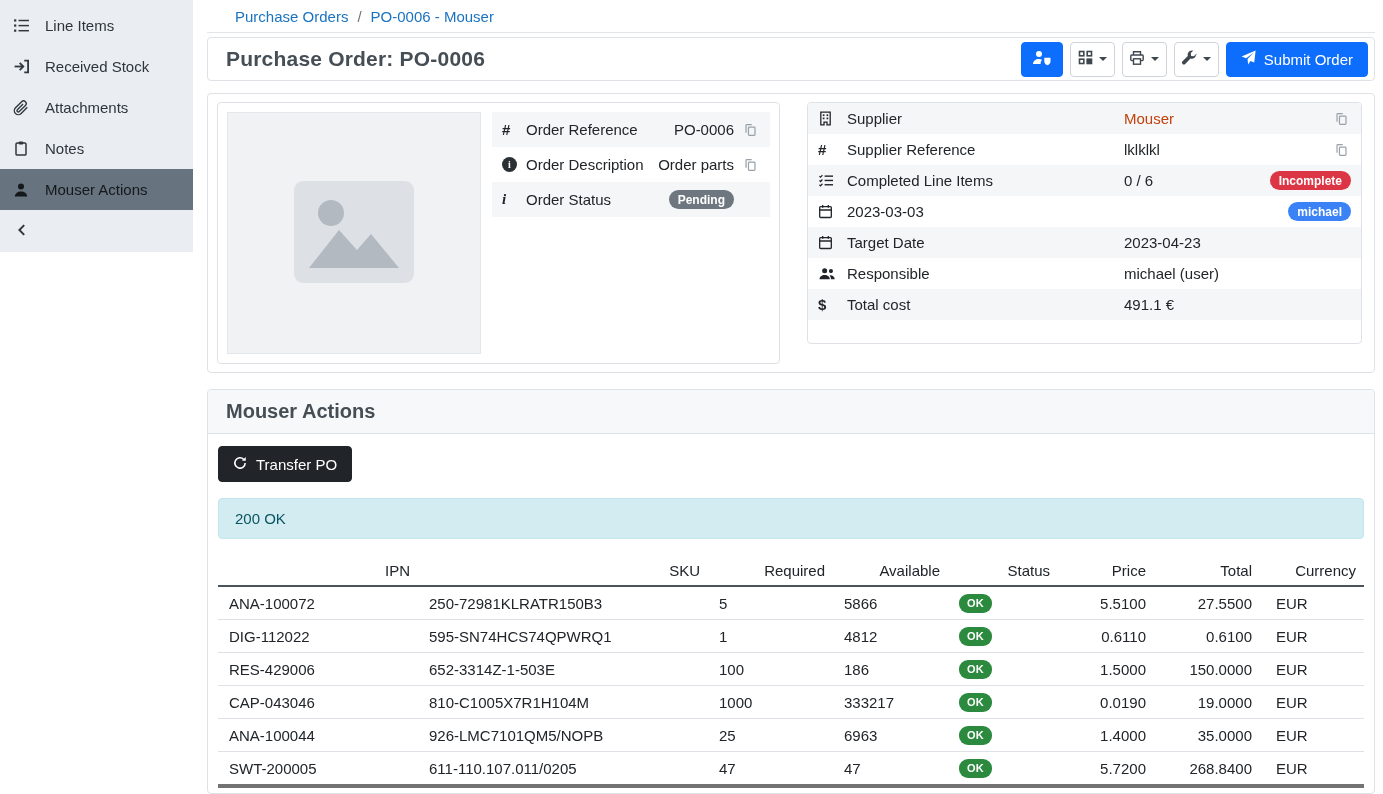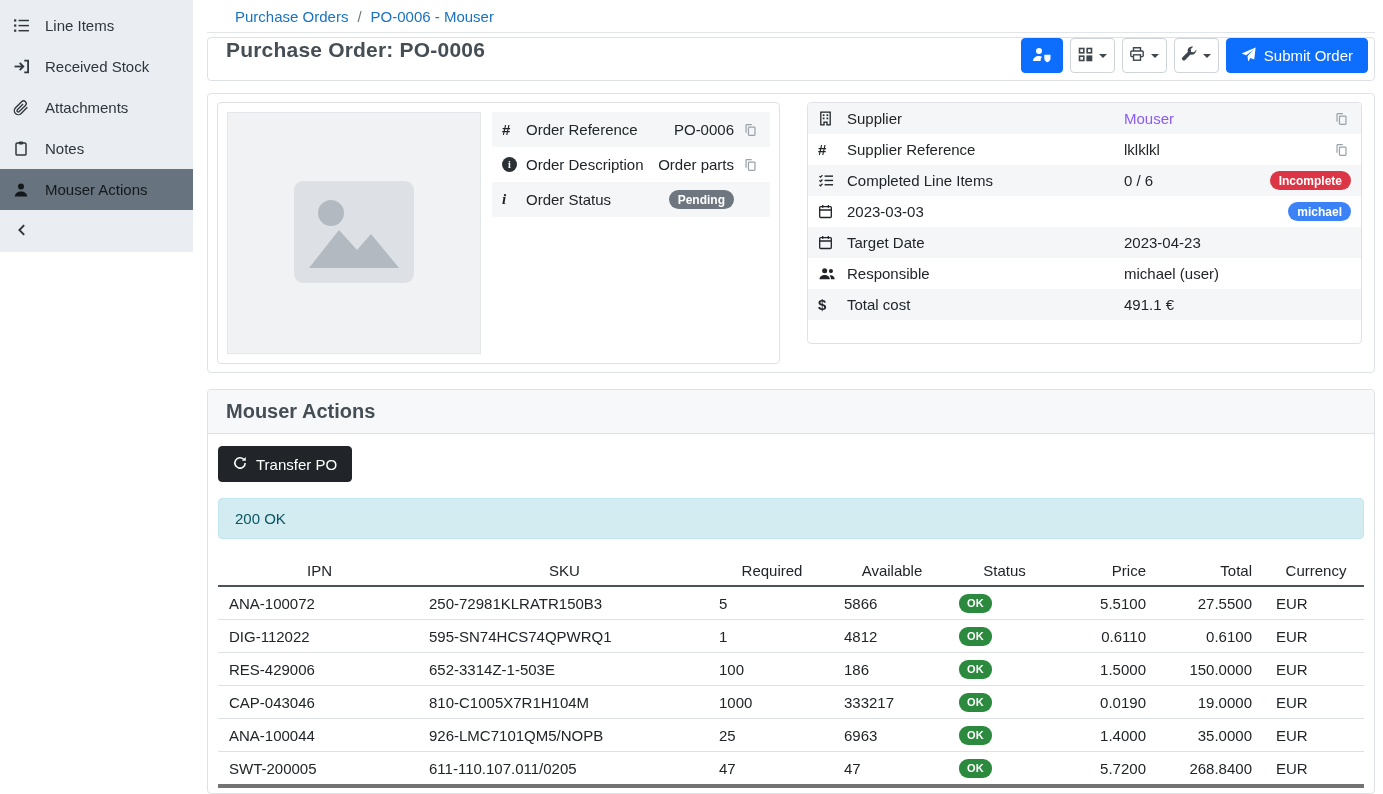--- a/index.html
+++ b/index.html
@@ -18,21 +18,21 @@
 
   
   .main{flex:1;padding:0 8px 0 14px;display:flex;flex-direction:column;min-width:0}
   .breadcrumbbar{height:33px;flex:0 0 33px;display:flex;align-items:center;padding-left:28px;border-bottom:1px solid #e2e6e9}
   .bc-link{color:#1a73c1;cursor:pointer;text-decoration:none}
   .bc-sep{color:#6c757d;margin:0 9px}
 
   .panel{border:1px solid #dee2e6;border-radius:4px;background:#fff}
 
   
-  .page-header{margin-top:4px;height:44px;flex:0 0 44px;display:flex;align-items:flex-start;padding:0 6px 0 18px}
+  .page-header{margin-top:4px;height:44px;flex:0 0 44px;display:flex;align-items:center;padding:0 6px 0 18px}
   .page-title{font-size:21px;font-weight:600;color:#454d55;letter-spacing:.2px}
   .toolbar{margin-left:auto;display:flex;align-items:center;gap:7px}
   .btn{height:35px;border-radius:4px;display:inline-flex;align-items:center;justify-content:center;cursor:pointer;font-size:15px;border:1px solid transparent;white-space:nowrap}
   .btn-primary{background:#0d6efd;color:#fff;border-color:#0d6efd}
   .btn-iconw{width:42px}
   .btn-outline{background:#fff;border-color:#ced4da;color:#3e464e;width:45px;gap:5px}
   .caret{width:0;height:0;border-left:4px solid transparent;border-right:4px solid transparent;border-top:4.5px solid currentColor;margin-left:1px}
   .btn-submit{padding:0 14px;gap:8px;font-weight:500}
 
   
@@ -41,21 +41,21 @@
   .dbox-left{width:563px;height:262px;padding:9px;display:flex;gap:11px}
   .thumb{width:254px;height:242px;background:#f0f2f4;border:1px solid #e4e7ea;display:flex;align-items:center;justify-content:center;flex:0 0 254px}
   .kvtable{flex:1;min-width:0}
   .kvrow{display:flex;align-items:center;height:35px;padding:0 10px}
   .kvrow:nth-child(odd){background:#f5f6f7}
   .kicon{width:24px;color:#212529;display:flex;align-items:center;flex:0 0 auto}
   .klabel{white-space:nowrap}
   .kvrow .klabel{flex:1}
   .kval{margin-right:10px;white-space:nowrap}
   .copy-slot{width:16px;color:#98a1a9;display:flex;align-items:center;cursor:pointer;flex:0 0 16px}
-  .link{color:#8b5cf6;cursor:pointer}
+  .link{color:#c2410c;cursor:pointer}
 
   .dbox-right{width:555px;min-height:242px;overflow:hidden}
   .kvrow2{display:flex;align-items:center;height:31px;padding:0 10px}
   .kvrow2:nth-child(odd){background:#f5f6f7}
   .kvrow2 .kicon{width:29px}
   .kvrow2 .klabel{width:277px;flex:0 0 277px}
   .kvrow2 .kval{flex:1}
   .kright{margin-left:auto;display:flex;align-items:flex-end;gap:6px}
 
   .badge{display:inline-block;border-radius:10px;padding:3.5px 9px;font-size:12px;font-weight:700;color:#fff;line-height:1}
@@ -66,21 +66,21 @@
 
   
   .actions-panel{margin-top:16px;flex:1;display:flex;flex-direction:column;overflow:hidden}
   .panel-head{background:#f7f8f9;border-bottom:1px solid #dee2e6;padding:10px 18px;flex:0 0 auto;border-radius:4px 4px 0 0}
   .ptitle{font-size:20px;font-weight:600;color:#454d55}
   .panel-body{padding:12px 10px 0 10px}
   .btn-dark{background:#212529;color:#fff;border-color:#212529;padding:0 14px;height:36px;gap:9px}
   .alert{margin-top:16px;background:#d2ecf2;border:1px solid #c3e6ee;color:#0b5560;border-radius:4px;padding:11px 16px}
 
   table.data{width:100%;border-collapse:collapse;margin-top:18px;font-size:15px;table-layout:fixed}
-  table.data th{font-weight:400;text-align:center;padding:5px 8px 6px 11px;border-bottom:2px solid #4c545b;white-space:nowrap}
+  table.data th{font-weight:400;text-align:right;padding:5px 8px 6px 11px;border-bottom:2px solid #4c545b;white-space:nowrap}
   table.data td{padding:6px 8px 6px 11px;border-bottom:1px solid #dee2e6;white-space:nowrap;overflow:hidden}
   table.data .num{text-align:right;padding-right:8px}
   table.data tbody tr:last-child td{border-bottom:4px solid #737373}
   table.data tfoot td{padding:7px 8px 7px 11px;border-bottom:2px solid #4c545b}
 </style>
 </head>
 <body>
 
 <div class="app">
 

